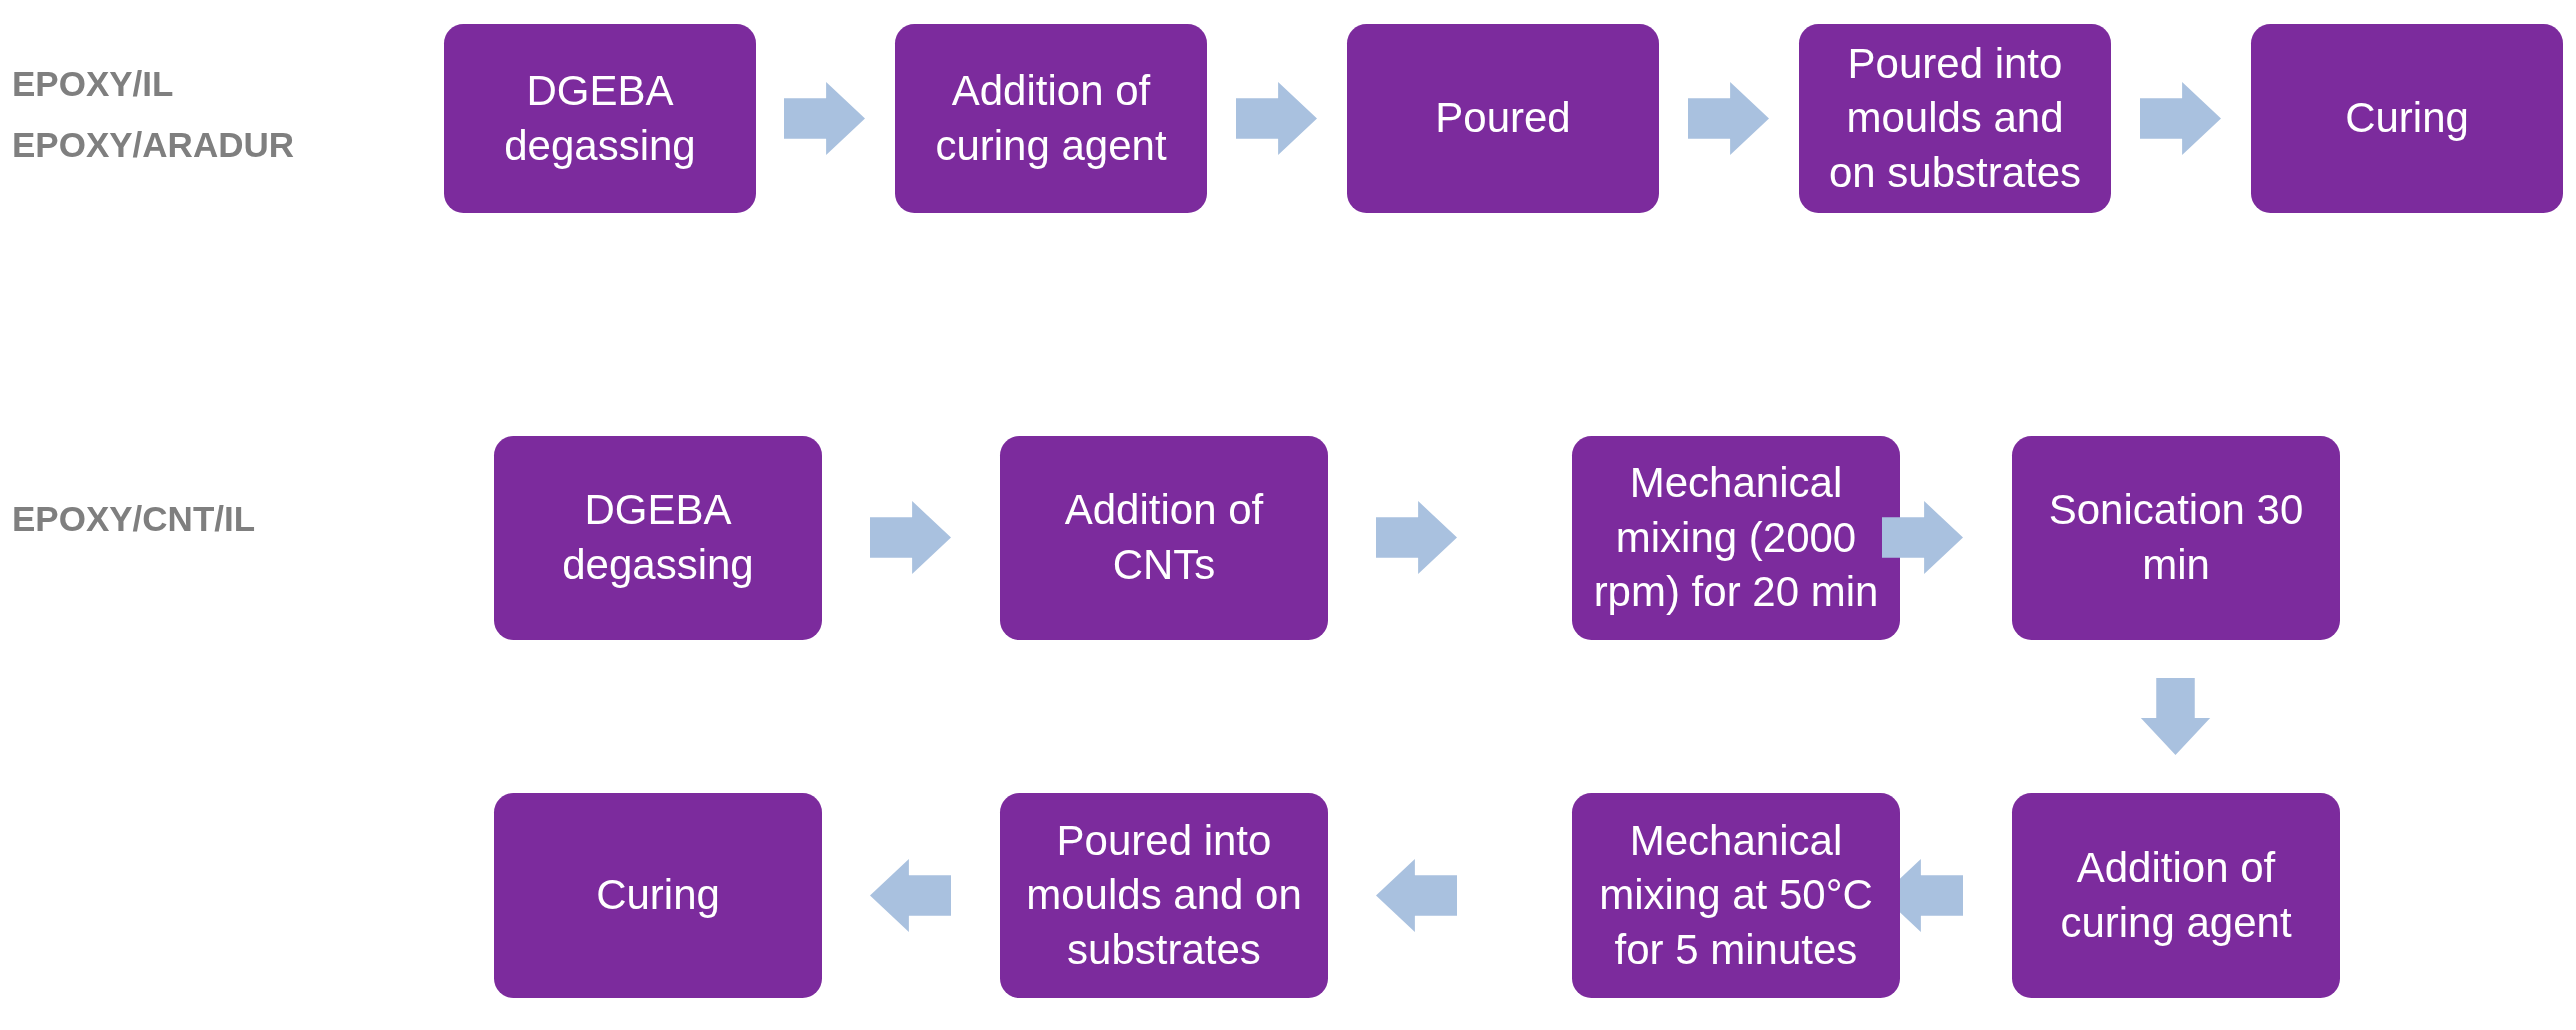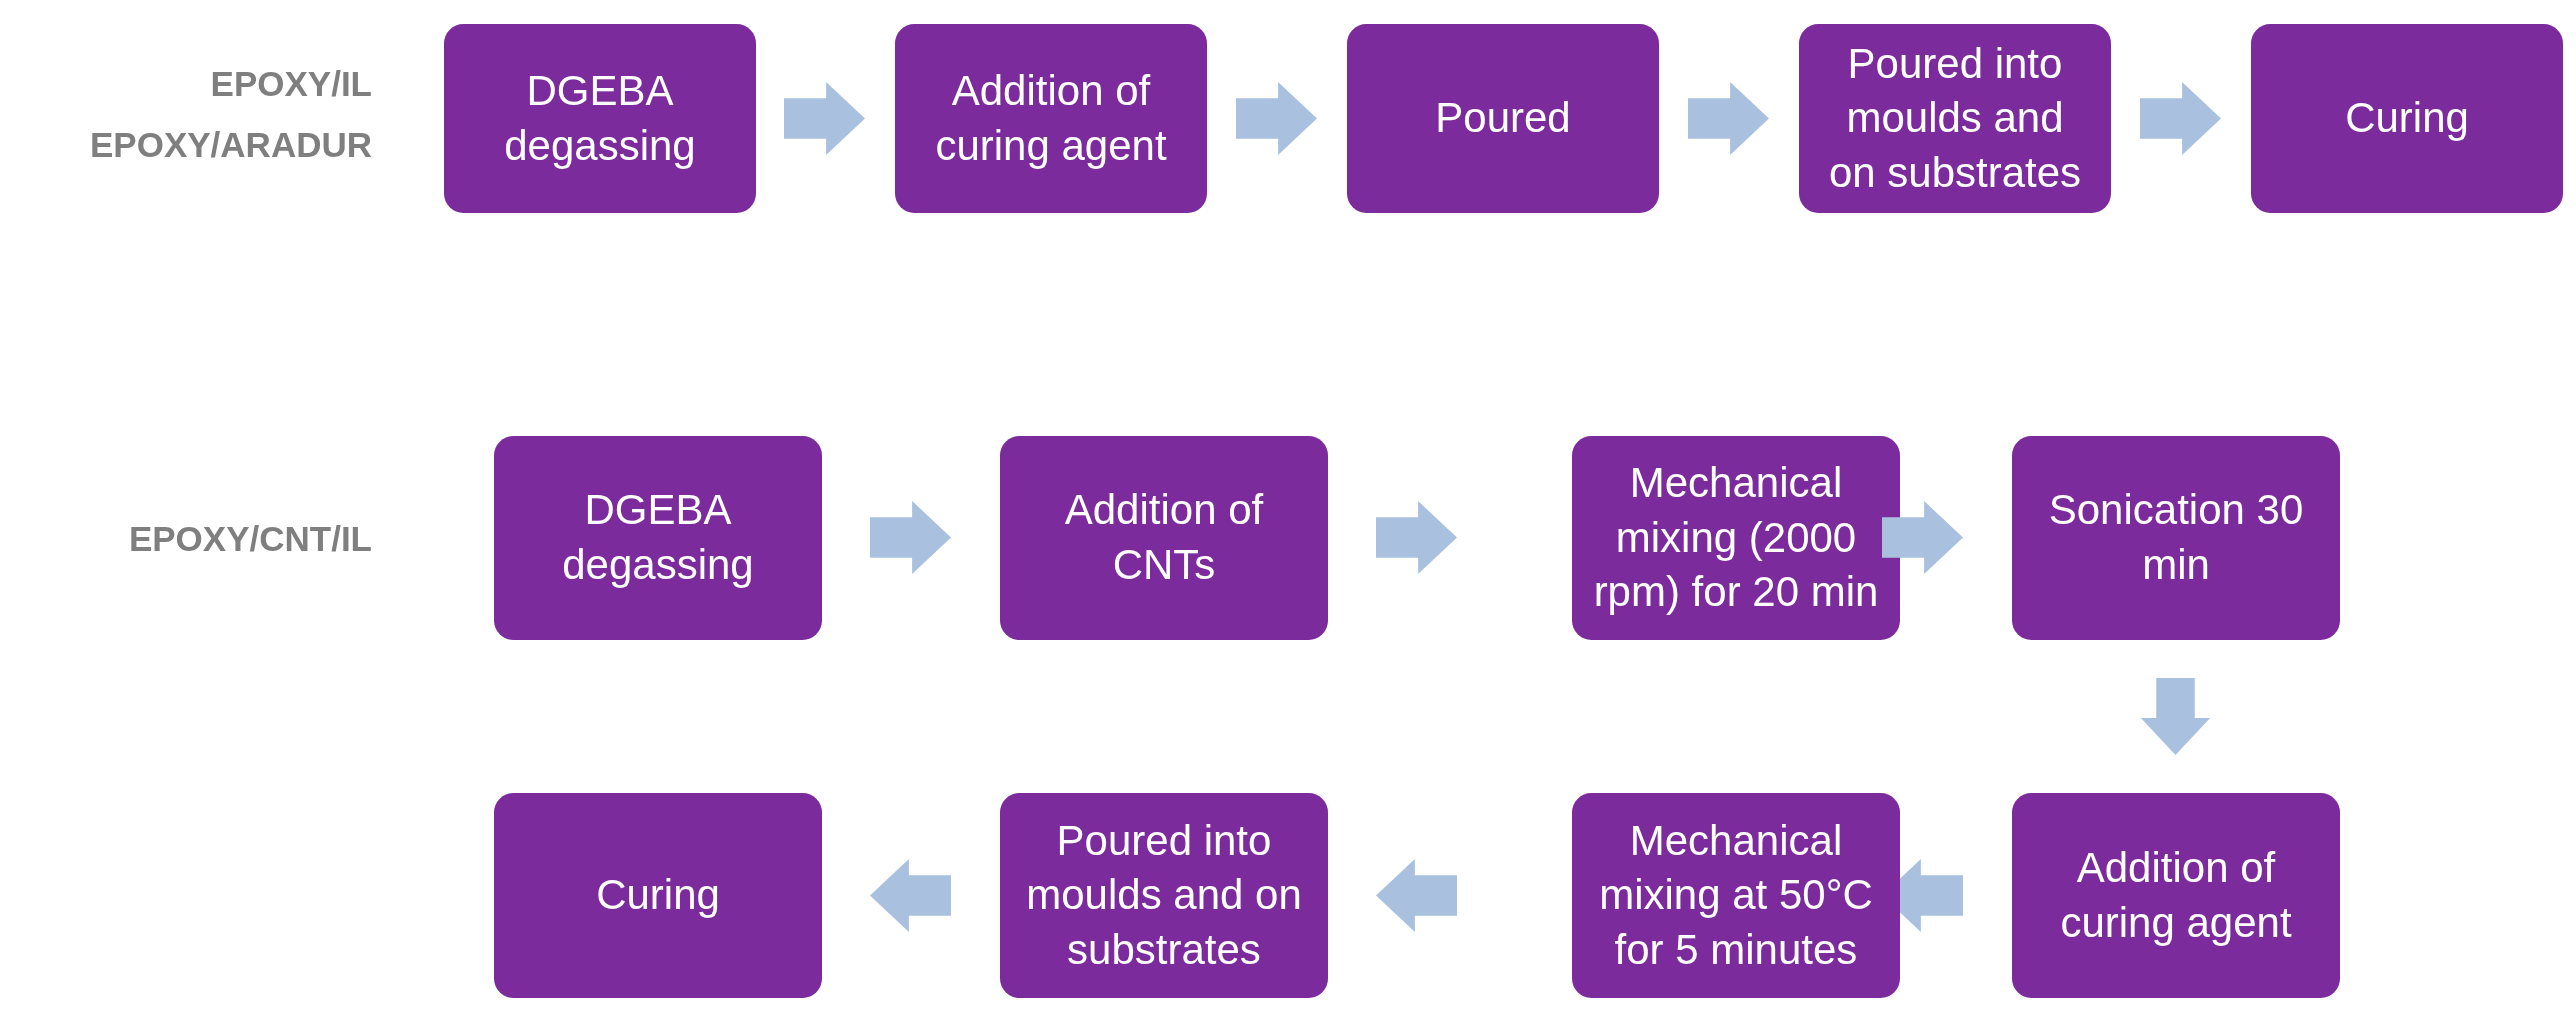--- a/index.html
+++ b/index.html
@@ -31,25 +31,25 @@
   .r3 { top: 793px; height: 205px; width: 328px; }
   .p11{left:444px} .p12{left:895px} .p13{left:1347px} .p14{left:1799px} .p15{left:2251px}
   .p21{left:494px} .p22{left:1000px} .p23{left:1572px} .p24{left:2012px}
 
   .rowlabel {
     position: absolute;
     color: var(--row-label-text, #7F7F7F);
     font-weight: bold;
     font-size: 35px;
     line-height: 1.75;
-    text-align: right;
+    text-align: left;
     white-space: pre-line;
   }
   .label1 { left: 12px; top: 53px;  width: 360px; }
-  .label2 { left: 12px; top: 508px; width: 360px; }
+  .label2 { left: 12px; top: 488px; width: 360px; }
 
   .ar { position: absolute; width: 81px; height: 73px; }
   .ar polygon, .adown polygon { fill: var(--arrow-fill, #A9C1DF); }
   .at1 { top: 82px; }
   .at2 { top: 501px; }
   .at3 { top: 859px; }
   .a11{left:784px} .a12{left:1236px} .a13{left:1688px} .a14{left:2140px}
   .a21{left:870px} .a22{left:1376px} .a23{left:1882px}
   .adown { position: absolute; left: 2139px; top: 678px; width: 73px; height: 77px; }
 </style>

